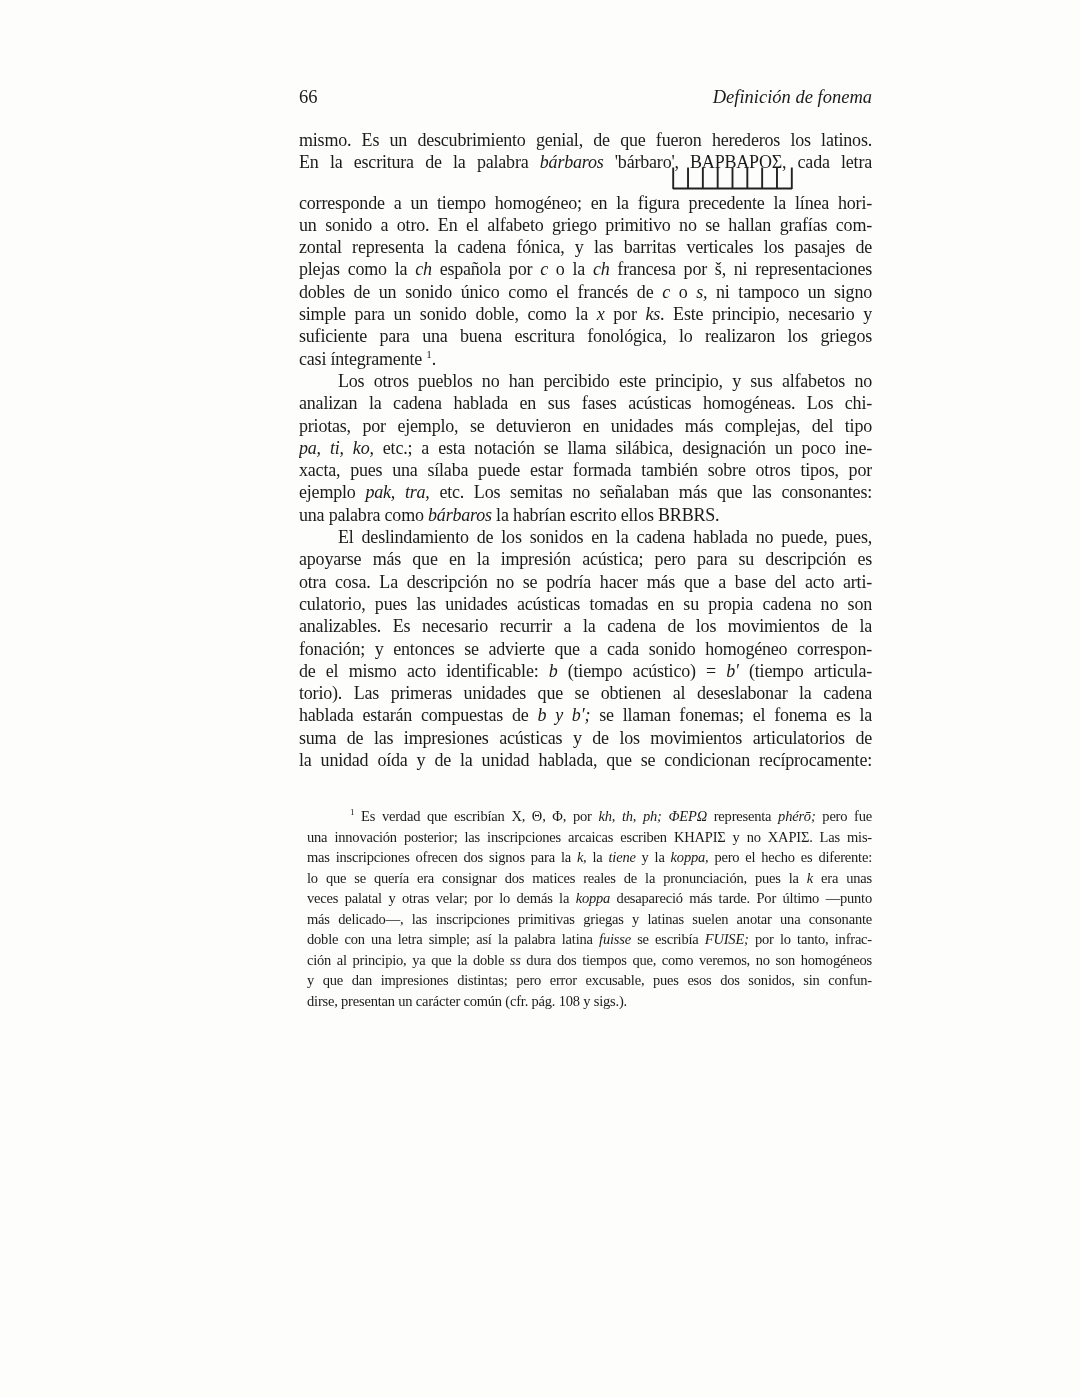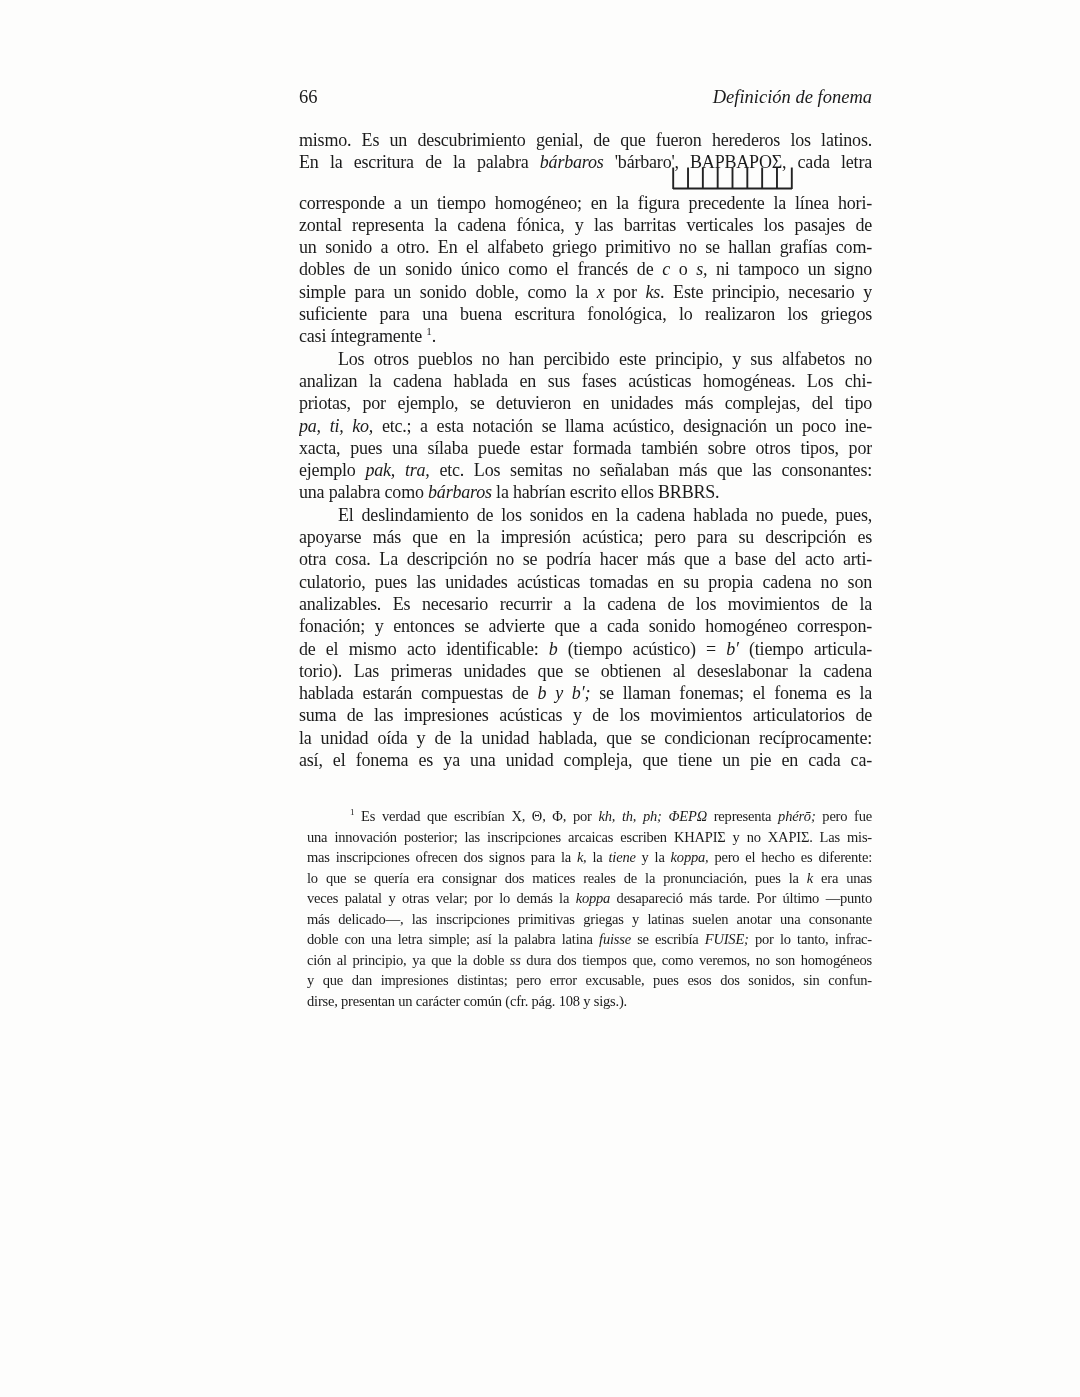--- a/index.html
+++ b/index.html
@@ -88,45 +88,45 @@
             <line x1="30.849999999999998" y1="3.5" x2="30.849999999999998" y2="25" stroke="#222" stroke-width="1.9"></line>
             <line x1="45.675" y1="3.5" x2="45.675" y2="25" stroke="#222" stroke-width="1.9"></line>
             <line x1="60.5" y1="3.5" x2="60.5" y2="25" stroke="#222" stroke-width="1.9"></line>
             <line x1="75.325" y1="3.5" x2="75.325" y2="25" stroke="#222" stroke-width="1.9"></line>
             <line x1="90.14999999999999" y1="3.5" x2="90.14999999999999" y2="25" stroke="#222" stroke-width="1.9"></line>
             <line x1="104.975" y1="3.5" x2="104.975" y2="25" stroke="#222" stroke-width="1.9"></line>
             <line x1="119.8" y1="3.5" x2="119.8" y2="25" stroke="#222" stroke-width="1.9"></line>
           </svg>
         </div>
         <div class="line"><span>corresponde a un tiempo homogéneo; en la figura precedente la línea hori-</span></div>
+        <div class="line"><span>un sonido a otro. En el alfabeto griego primitivo no se hallan grafías com-</span></div>
         <div class="line"><span>zontal representa la cadena fónica, y las barritas verticales los pasajes de</span></div>
-        <div class="line"><span>un sonido a otro. En el alfabeto griego primitivo no se hallan grafías com-</span></div>
+        <div class="line"><span>plejas como la </span><span class="it">ch</span><span> española por </span><span class="it">c</span><span> o la </span><span class="it">ch</span><span> francesa por š, ni representaciones</span></div>
         <div class="line"><span>dobles de un sonido único como el francés de </span><span class="it">c</span><span> o </span><span class="it">s,</span><span> ni tampoco un signo</span></div>
         <div class="line"><span>simple para un sonido doble, como la </span><span class="it">x</span><span> por </span><span class="it">ks</span><span>. Este principio, necesario y</span></div>
         <div class="line"><span>suficiente para una buena escritura fonológica, lo realizaron los griegos</span></div>
         <div class="line last"><span>casi íntegramente </span><sup>1</sup><span>.</span></div>
         <div class="line indent"><span>Los otros pueblos no han percibido este principio, y sus alfabetos no</span></div>
         <div class="line"><span>analizan la cadena hablada en sus fases acústicas homogéneas. Los chi-</span></div>
         <div class="line"><span>priotas, por ejemplo, se detuvieron en unidades más complejas, del tipo</span></div>
-        <div class="line"><span class="it">pa, ti, ko,</span><span> etc.; a esta notación se llama acústico, designación un poco ine-</span></div>
+        <div class="line"><span class="it">pa, ti, ko,</span><span> etc.; a esta notación se llama silábica, designación un poco ine-</span></div>
         <div class="line"><span>xacta, pues una sílaba puede estar formada también sobre otros tipos, por</span></div>
         <div class="line"><span>ejemplo </span><span class="it">pak, tra,</span><span> etc. Los semitas no señalaban más que las consonantes:</span></div>
         <div class="line last"><span>una palabra como </span><span class="it">bárbaros</span><span> la habrían escrito ellos BRBRS.</span></div>
         <div class="line indent"><span>El deslindamiento de los sonidos en la cadena hablada no puede, pues,</span></div>
         <div class="line"><span>apoyarse más que en la impresión acústica; pero para su descripción es</span></div>
         <div class="line"><span>otra cosa. La descripción no se podría hacer más que a base del acto arti-</span></div>
         <div class="line"><span>culatorio, pues las unidades acústicas tomadas en su propia cadena no son</span></div>
         <div class="line"><span>analizables. Es necesario recurrir a la cadena de los movimientos de la</span></div>
         <div class="line"><span>fonación; y entonces se advierte que a cada sonido homogéneo correspon-</span></div>
         <div class="line"><span>de el mismo acto identificable: </span><span class="it">b</span><span> (tiempo acústico) = </span><span class="it">b′</span><span> (tiempo articula-</span></div>
         <div class="line"><span>torio). Las primeras unidades que se obtienen al deseslabonar la cadena</span></div>
         <div class="line"><span>hablada estarán compuestas de </span><span class="it">b y b′;</span><span> se llaman fonemas; el fonema es la</span></div>
         <div class="line"><span>suma de las impresiones acústicas y de los movimientos articulatorios de</span></div>
         <div class="line"><span>la unidad oída y de la unidad hablada, que se condicionan recíprocamente:</span></div>
-        <div class="line"><span>así, el fonema es ya una unidad compleja, que tiene un pie en cada ca-</span></div>
       </div>
 
     <div class="footnote" id="footnote-text">
         <div class="line indent"><sup>1</sup><span> Es verdad que escribían X, Θ, Φ, por </span><span class="it">kh, th, ph;</span><span> </span><span class="it">ΦΕΡΩ</span><span> representa </span><span class="it">phérō;</span><span> pero fue</span></div>
         <div class="line"><span>una innovación posterior; las inscripciones arcaicas escriben ΚΗΑΡΙΣ y no ΧΑΡΙΣ. Las mis-</span></div>
         <div class="line"><span>mas inscripciones ofrecen dos signos para la </span><span class="it">k,</span><span> la </span><span class="it">tiene</span><span> y la </span><span class="it">koppa,</span><span> pero el hecho es diferente:</span></div>
         <div class="line"><span>lo que se quería era consignar dos matices reales de la pronunciación, pues la </span><span class="it">k</span><span> era unas</span></div>
         <div class="line"><span>veces palatal y otras velar; por lo demás la </span><span class="it">koppa</span><span> desapareció más tarde. Por último —punto</span></div>
         <div class="line"><span>más delicado—, las inscripciones primitivas griegas y latinas suelen anotar una consonante</span></div>
         <div class="line"><span>doble con una letra simple; así la palabra latina </span><span class="it">fuisse</span><span> se escribía </span><span class="it">FUISE;</span><span> por lo tanto, infrac-</span></div>

